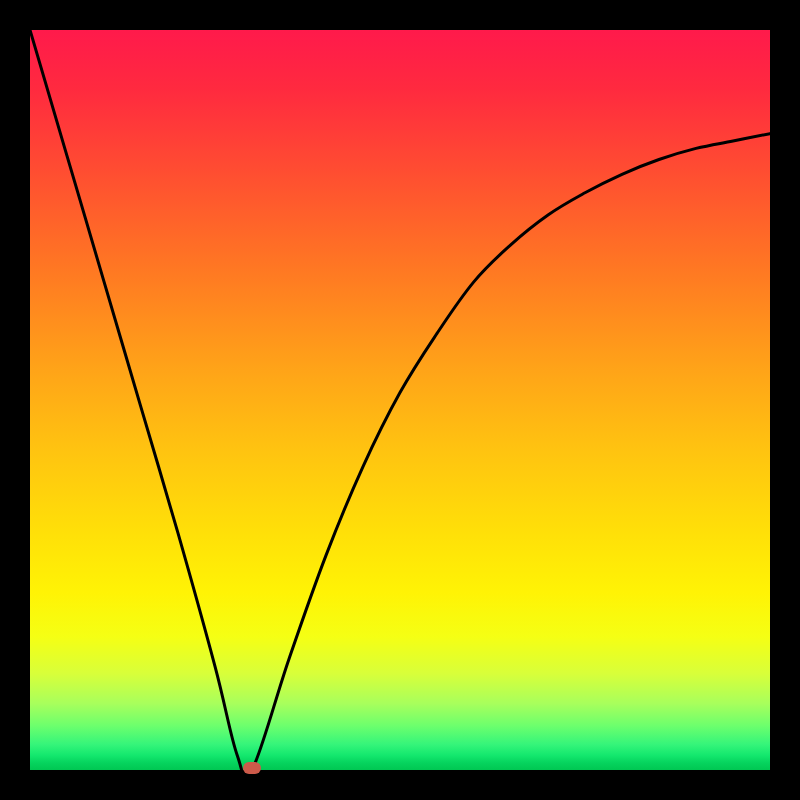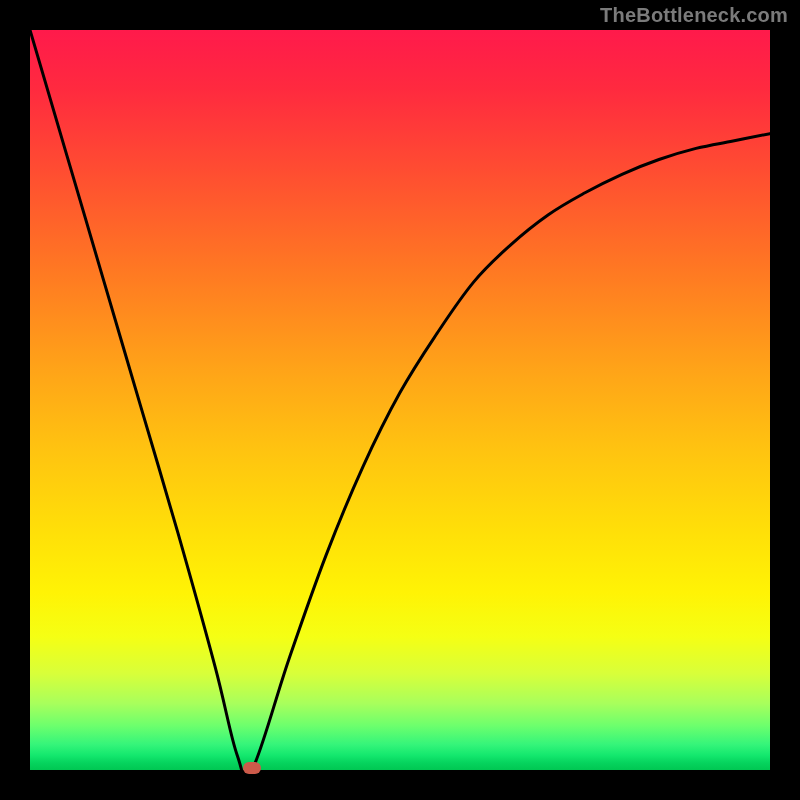--- a/index.html
+++ b/index.html
@@ -77,14 +77,13 @@
 
   <div class="plot-area">
 
     <svg class="curve-svg" viewBox="0 0 740 740" preserveAspectRatio="none">
       <path fill="none" stroke="#000" stroke-width="3" stroke-linecap="round" d="M 0.00 0.00 C 6.66 22.64, 23.68 80.51, 37.00 125.80 C 50.32 171.09, 60.68 206.31, 74.00 251.60 C 87.32 296.89, 97.68 332.11, 111.00 377.40 C 124.32 422.69, 134.68 456.58, 148.00 503.20 C 161.32 549.82, 174.34 596.44, 185.00 636.40 C 195.66 676.36, 200.54 706.55, 207.20 725.20 C 213.86 743.85, 212.68 757.32, 222.00 740.00 C 231.32 722.68, 245.68 667.63, 259.00 629.00 C 272.32 590.37, 282.68 560.03, 296.00 525.40 C 309.32 490.77, 319.68 465.90, 333.00 436.60 C 346.32 407.30, 356.68 386.58, 370.00 362.60 C 383.32 338.62, 393.68 323.38, 407.00 303.40 C 420.32 283.42, 430.68 267.58, 444.00 251.60 C 457.32 235.62, 467.68 226.59, 481.00 214.60 C 494.32 202.61, 504.68 194.32, 518.00 185.00 C 531.32 175.68, 541.68 170.13, 555.00 162.80 C 568.32 155.47, 578.68 150.29, 592.00 144.30 C 605.32 138.31, 615.68 134.16, 629.00 129.50 C 642.32 124.84, 652.68 121.73, 666.00 118.40 C 679.32 115.07, 689.68 113.66, 703.00 111.00 C 716.32 108.34, 733.34 104.93, 740.00 103.60"></path>
     </svg>
 
     <div class="marker" style="left: 222px; top: 738px; background: rgb(204, 90, 74);"></div>
   </div>
 
-  <div class="watermark">TheBottleneck.com</div>
 </div>
 
 </body></html>

